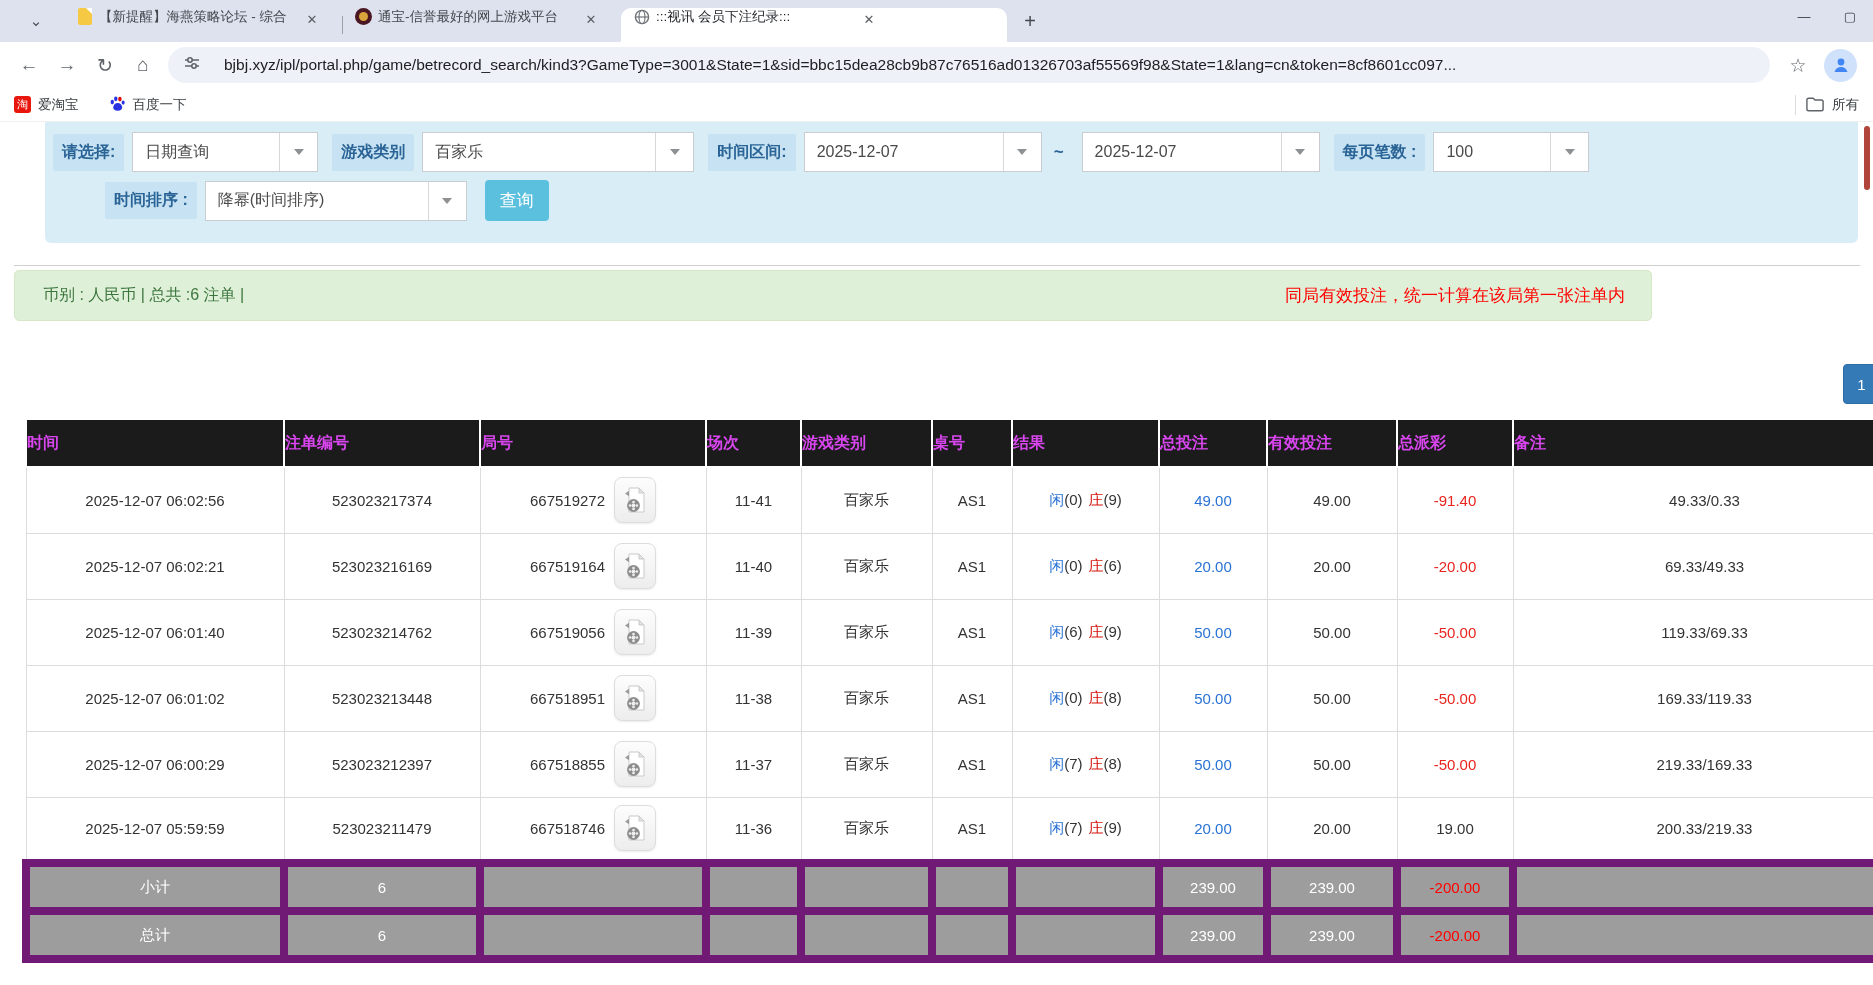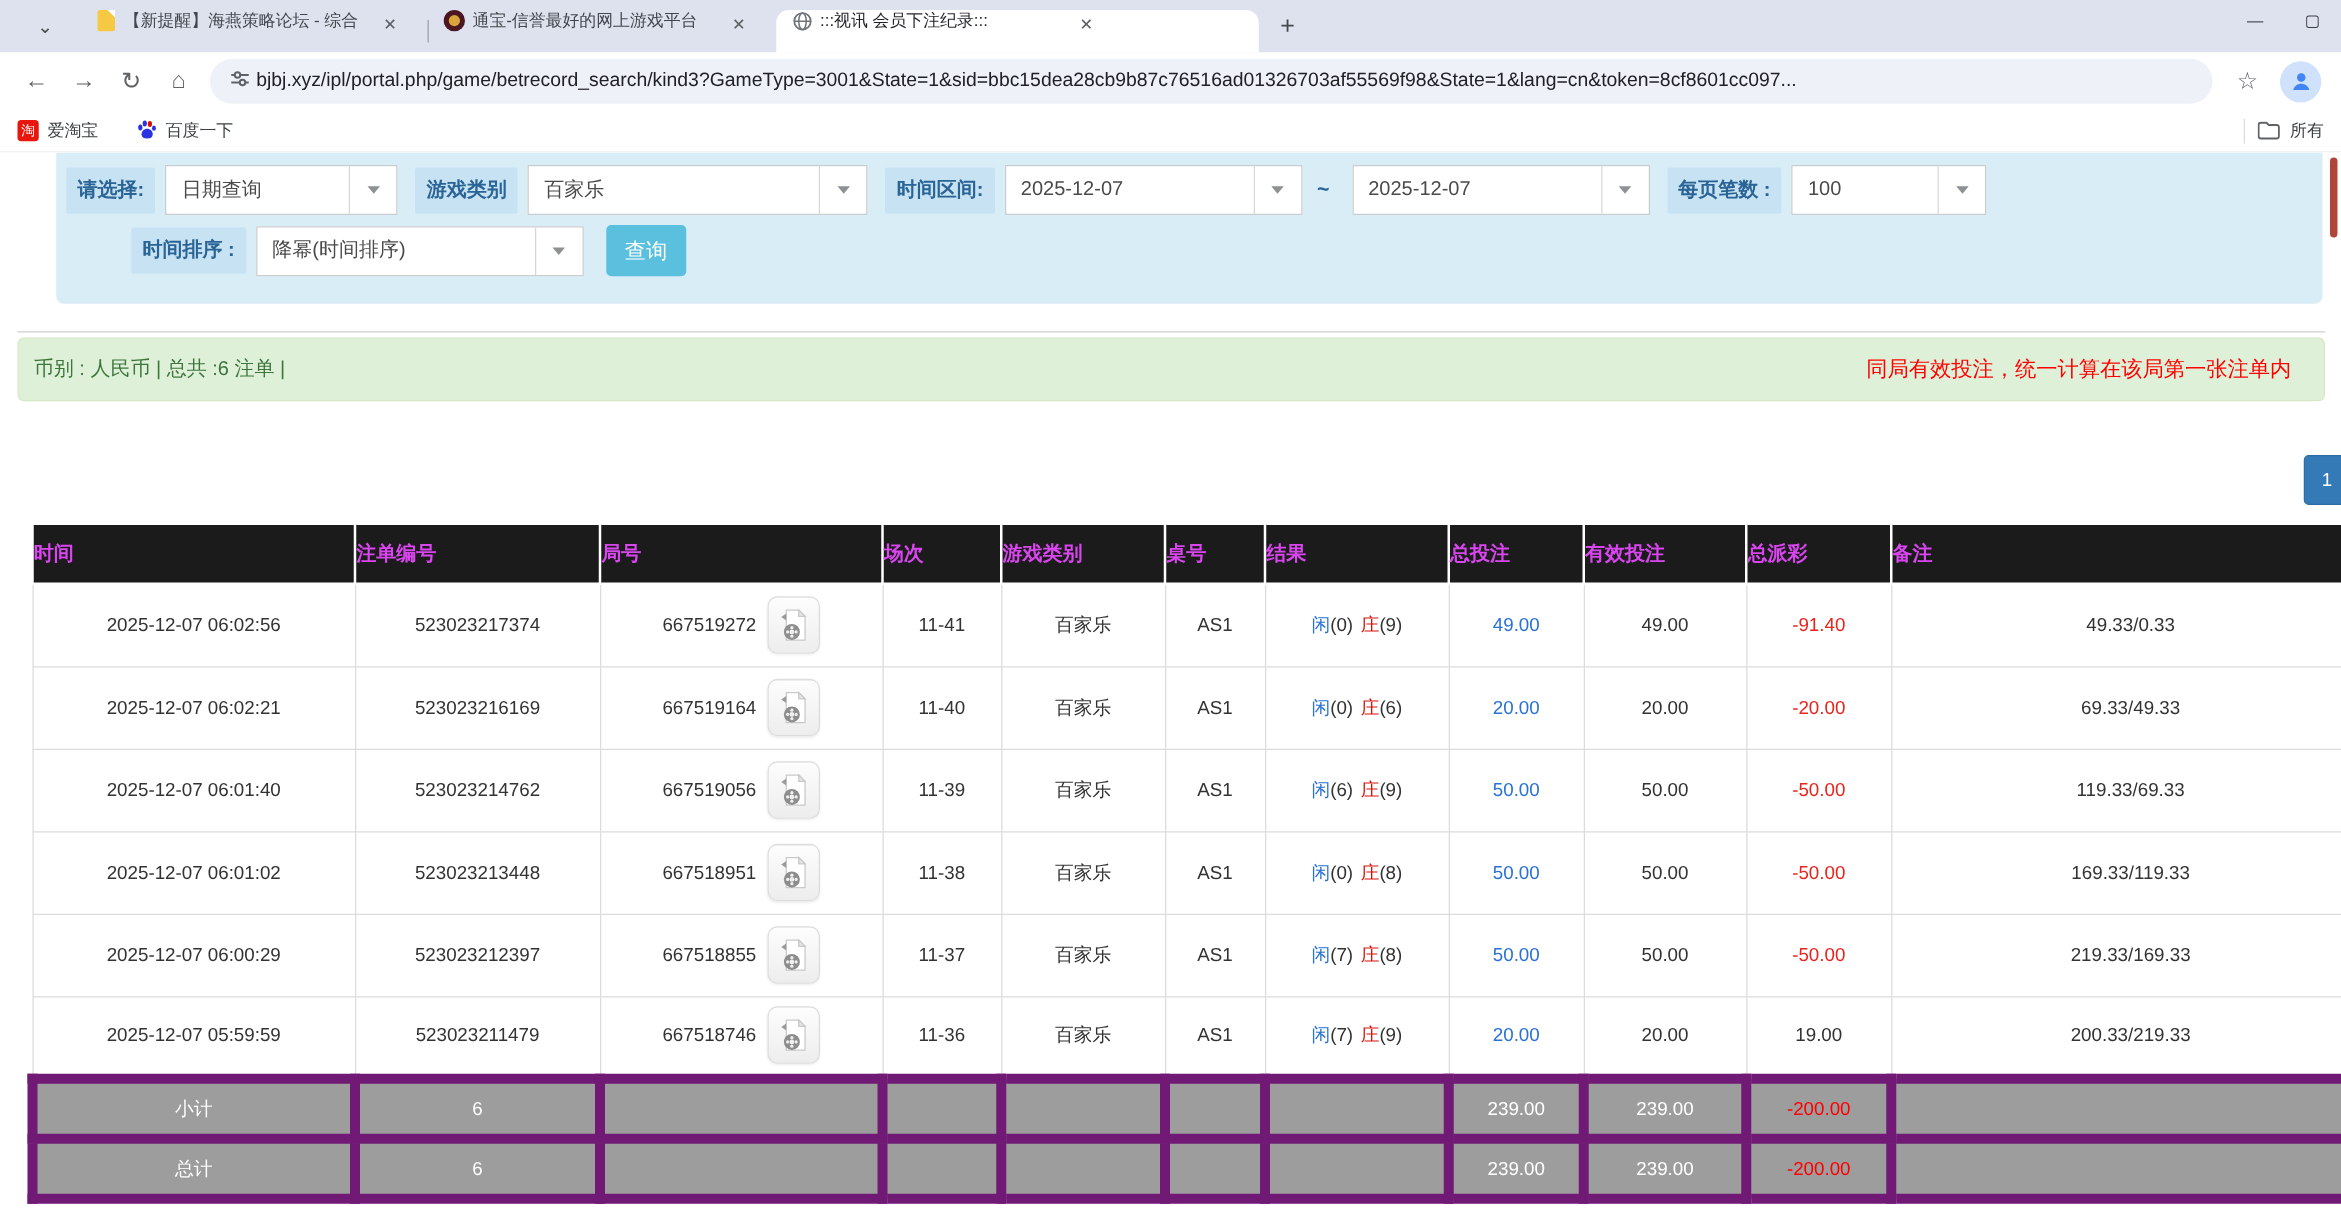--- a/index.html
+++ b/index.html
@@ -21,21 +21,21 @@
   .fav { width:17px; height:17px; flex:0 0 auto; display:inline-flex; align-items:center; justify-content:center; }
   .doc-icon { width:14px; height:17px; background:#f6c945; border-radius:2px; position:relative; }
   .doc-icon::after { content:""; position:absolute; right:0; top:0; border-style:solid; border-width:0 6px 6px 0; border-color:transparent #fff transparent transparent; }
   .coin-icon { width:17px; height:17px; border-radius:50%; background:#4a1622; position:relative; }
   .coin-icon::after { content:""; position:absolute; left:4px; top:4px; width:9px; height:9px; border-radius:50%; background:#d9a43a; }
 
   
   .toolbar { position:absolute; top:42px; left:0; right:0; height:46px; background:#fff; display:flex; align-items:center; padding:0 10px; }
   .nav-btn { width:38px; height:38px; border:none; background:transparent; font-size:19px; color:#5f6368; border-radius:50%; cursor:pointer; flex:0 0 auto; }
   .omnibox { flex:1; height:36px; margin:0 10px 0 6px; background:#eef1f8; border-radius:18px; display:flex; align-items:center; padding:0 16px; overflow:hidden; }
-  .omni-url { font-size:15.5px; color:#202124; white-space:nowrap; overflow:hidden; margin-left:5px; }
+  .omni-url { font-size:15.5px; color:#202124; white-space:nowrap; overflow:hidden; margin-left:24px; }
   .star-btn { width:36px; height:36px; border:none; background:transparent; font-size:19px; color:#5f6368; cursor:pointer; flex:0 0 auto; }
   .avatar { width:33px; height:33px; border-radius:50%; background:#cfe1fb; margin:0 6px 0 8px; display:flex; align-items:center; justify-content:center; flex:0 0 auto; cursor:pointer; }
 
   
   .bookmarks { position:absolute; top:88px; left:0; right:0; height:34px; background:#fff; display:flex; align-items:center; padding:0 14px; border-bottom:1px solid #f0f0f0; }
   .bm-item { display:flex; align-items:center; gap:7px; font-size:13.5px; color:#3c4043; margin-right:30px; cursor:pointer; }
   .tao-icon { width:17px; height:17px; background:#e8160c; color:#fff; border-radius:3px; font-size:11px; display:inline-flex; align-items:center; justify-content:center; }
   .bm-right { margin-left:auto; display:flex; align-items:center; gap:10px; }
   .bm-vsep { width:1px; height:20px; background:#dadce0; }
   .bm-all { display:flex; align-items:center; gap:8px; font-size:13.5px; color:#3c4043; cursor:pointer; white-space:nowrap; }
@@ -50,21 +50,21 @@
   .f-label { background:#c7e3f3; color:#2a6496; font-weight:bold; font-size:16px; padding:8px 9px; white-space:nowrap; border-radius:2px; }
   .sel { background:#fff; border:1px solid #c9cdd1; height:40px; display:flex; align-items:center; margin:0 14px 0 8px; cursor:pointer;justify-content:space-between; }
   .sel .sel-val { font-size:16px; color:#4a4a4a; padding:0 12px; flex:1; white-space:nowrap; overflow:hidden; }
   .sel .sel-arrow { width:38px; height:100%; border-left:1px solid #d5d8da; display:flex; align-items:center; justify-content:center; flex:0 0 auto; }
   .caret-down { width:0; height:0; border-left:5px solid transparent; border-right:5px solid transparent; border-top:6px solid #8d9194; }
   .tilde { color:#2a6496; font-weight:bold; font-size:17px; margin:0 10px 0 -2px; }
   .search-btn { background:#5bc0de; color:#fff; border:none; border-radius:4px; font-size:17px; padding:9px 15px; cursor:pointer; margin-left:4px; }
 
   .panel-divider { position:absolute; left:14px; width:1846px; top:143px; border-bottom:1px solid #cfcfcf; }
 
-  .summary-bar { position:absolute; left:14px; top:148px; width:1846px; height:51px; background:#dff0d8; border:1px solid #d6e9c6; border-radius:5px; display:flex; align-items:center; justify-content:space-between; padding:0 26px 0 12px;text-align:center; }
+  .summary-bar { position:absolute; left:14px; top:148px; width:1638px; height:51px; background:#dff0d8; border:1px solid #d6e9c6; border-radius:5px; display:flex; align-items:center; justify-content:space-between; padding:0 26px 0 28px;text-align:center; }
   .summary-left { color:#3c763d; font-size:16px; }
   .summary-right { color:#f00; font-size:17px; }
 
   .page-btn { position:absolute; top:242px; right:-7px; width:37px; height:40px; background:#337ab7; color:#fff; border:1px solid #2e6da4; border-radius:4px 0 0 4px; font-size:15px; display:flex; align-items:center; justify-content:center; cursor:pointer; }
 
   .scroll-thumb { position:absolute; right:3px; top:4px; width:6px; height:64px; background:#b0453c; border-radius:3px; }
 
   
   .bet-table { position:absolute; left:22px; top:296px; width:1878px; table-layout:fixed; border-collapse:collapse; }
   .bet-table th { background:#1b1b1b; color:#d946ef; font-size:16px; font-weight:bold; height:48px; border:2px solid #fff; text-align:left; }

